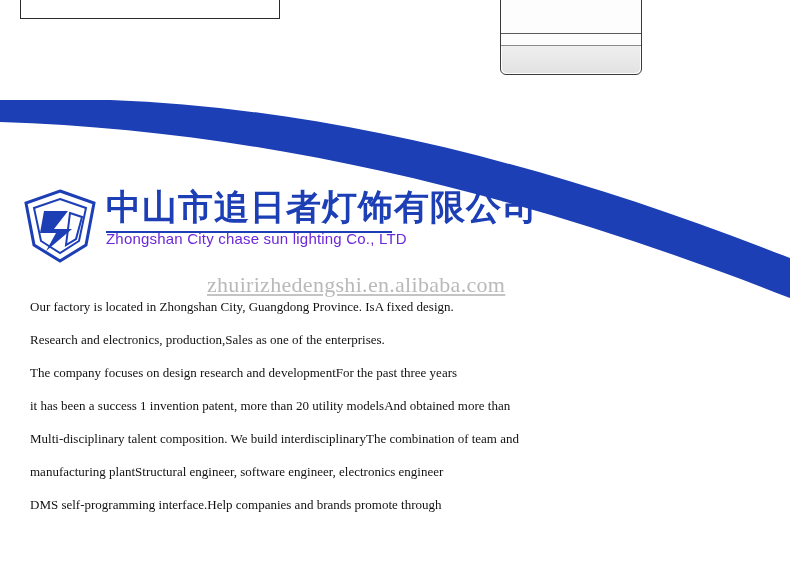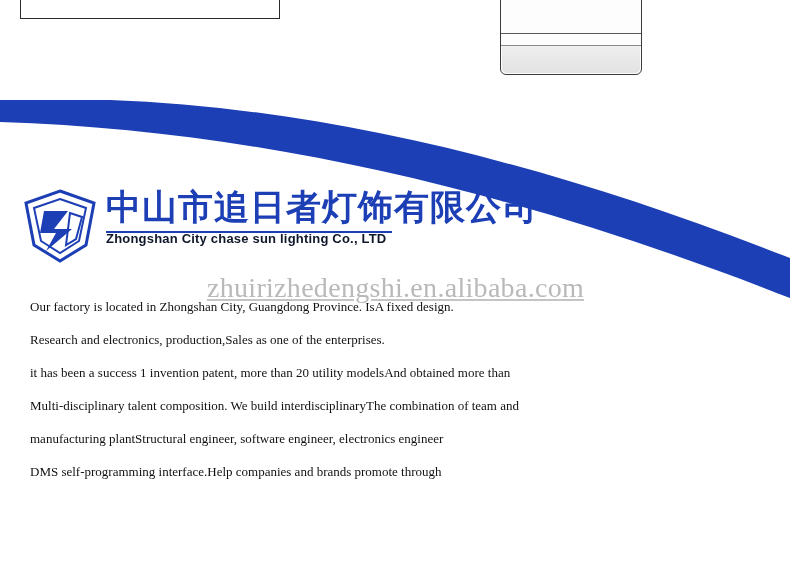--- a/index.html
+++ b/index.html
@@ -110,42 +110,42 @@
     font-family: "DejaVu Sans", sans-serif;
     font-size: 35px;
     font-weight: bold;
     color: #1d3fb5;
     letter-spacing: 1px;
     line-height: 44px;
     white-space: nowrap;
   }
   .logo-en {
     font-family: "Liberation Sans", sans-serif;
-    font-size: 13px;
-    font-weight: bold;
-    color: #0f172a;
+    font-size: 15px;
+    font-weight: normal;
+    color: #6d28d9;
     letter-spacing: 0.2px;
     line-height: 20px;
     white-space: nowrap;
   }
   .logo-rule {
     position: absolute;
     left: 0;
     top: 46px;
     width: 286px;
     border-top: 2px solid #1d3fb5;
   }
 
   
   .watermark {
     position: absolute;
     left: 207px;
     top: 272px;
     font-family: "Liberation Serif", serif;
-    font-size: 28px;
+    font-size: 22px;
     color: #b9b9b9;
     letter-spacing: 0.3px;
     white-space: nowrap;
     text-decoration: underline;
     text-decoration-color: #c4c4c4;
   }
 
   
   .body-text {
     position: absolute;
@@ -192,19 +192,20 @@
       <div class="logo-rule"></div>
       <div class="logo-en">Zhongshan City chase sun lighting Co., LTD</div>
     </div>
   </div>
 
   <div class="watermark">zhuirizhedengshi.en.alibaba.com</div>
 
   <div class="body-text">
     <div class="body-line">Our factory is located in Zhongshan City, Guangdong Province. IsA fixed design.</div>
     <div class="body-line">Research and electronics, production,Sales as one of the enterprises.</div>
+    <div class="body-line">The company focuses on design research and developmentFor the past three years</div>
     <div class="body-line">it has been a success  1 invention patent, more than 20 utility modelsAnd obtained more than</div>
     <div class="body-line">Multi-disciplinary talent composition. We build interdisciplinaryThe combination of team and</div>
     <div class="body-line">manufacturing plantStructural engineer, software engineer, electronics engineer</div>
     <div class="body-line">DMS self-programming interface.Help companies and brands promote through</div>
   </div>
 
 </div>
 
 </body></html>

